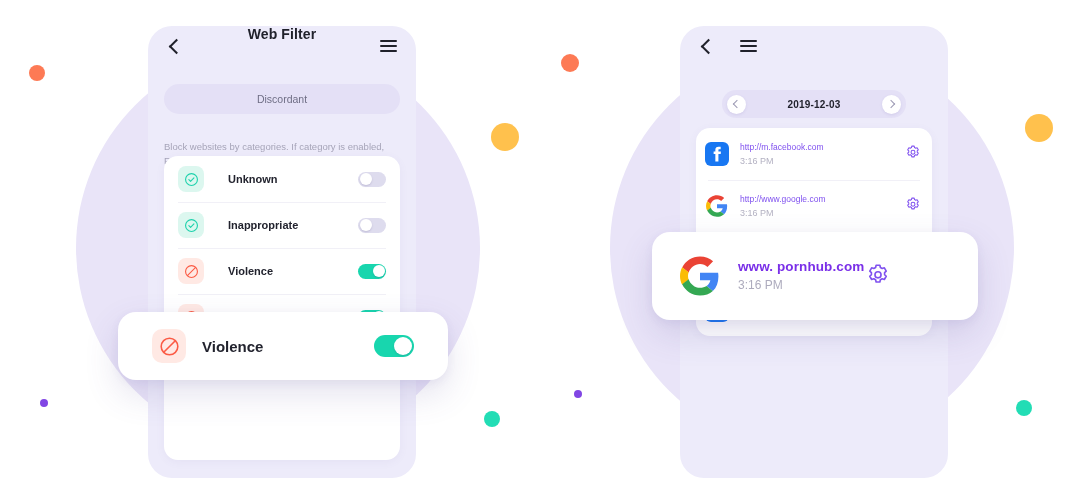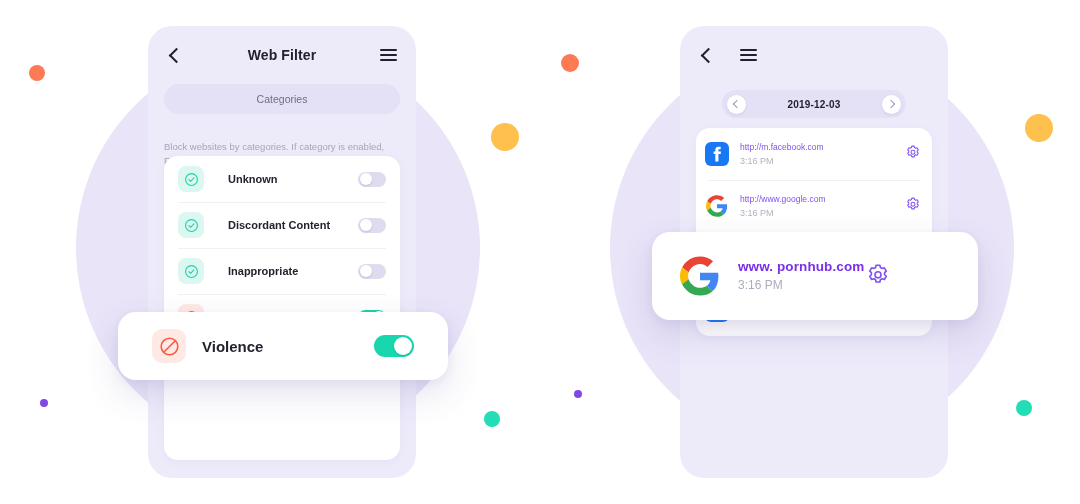--- a/index.html
+++ b/index.html
@@ -19,21 +19,21 @@
   .phone{
     position:absolute;width:268px;height:452px;top:26px;
     background:#edebfa;border-radius:24px;
   }
   .phone.left{left:148px;}
   .phone.right{left:680px;}
 
   
   .ph-header{
     position:absolute;left:0;right:0;top:0;height:58px;
-    display:flex;align-items:center;
+    display:flex;
   }
   .ph-back{
     width:40px;height:40px;margin-left:8px;
     display:flex;align-items:center;justify-content:center;
   }
   .ph-title{
     flex:1;text-align:center;font-size:14px;font-weight:bold;color:#20212b;
     letter-spacing:.1px;
   }
   .ph-menu{
@@ -171,52 +171,40 @@
       <div class="ph-menu">
         <span class="hamburger">
             <i></i>
             <i></i>
             <i></i>
           </span>
       </div>
     </div>
 
     <div class="seg">
-      <div class="seg-item">Categories</div>
+      <div class="seg-item">Discordant</div>
     </div>
 
     <div class="desc">Block websites by categories. If category is enabled, FamiSafe will block it from kid's device.</div>
 
     <div class="list-card">
 
       <div class="row">
         <div class="row-ic ok">
           <svg width="15" height="15" viewBox="0 0 24 24" fill="none">
               <circle cx="12" cy="12" r="9.5" stroke="#1ed2ac" stroke-width="1.8"></circle>
               <path d="M7.8 12.3l2.7 2.7 5.4-5.6" stroke="#1ed2ac" stroke-width="1.8" stroke-linecap="round" stroke-linejoin="round"></path>
             </svg>
         </div>
         <div class="row-label">Unknown</div>
         <div class="toggle">
             <i></i>
           </div>
       </div>
 
-      <div class="row">
-        <div class="row-ic ok">
-          <svg width="15" height="15" viewBox="0 0 24 24" fill="none">
-              <circle cx="12" cy="12" r="9.5" stroke="#1ed2ac" stroke-width="1.8"></circle>
-              <path d="M7.8 12.3l2.7 2.7 5.4-5.6" stroke="#1ed2ac" stroke-width="1.8" stroke-linecap="round" stroke-linejoin="round"></path>
-            </svg>
-        </div>
-        <div class="row-label">Discordant Content</div>
-        <div class="toggle">
-            <i></i>
-          </div>
-      </div>
 
       <div class="row">
         <div class="row-ic ok">
           <svg width="15" height="15" viewBox="0 0 24 24" fill="none">
               <circle cx="12" cy="12" r="9.5" stroke="#1ed2ac" stroke-width="1.8"></circle>
               <path d="M7.8 12.3l2.7 2.7 5.4-5.6" stroke="#1ed2ac" stroke-width="1.8" stroke-linecap="round" stroke-linejoin="round"></path>
             </svg>
         </div>
         <div class="row-label">Inappropriate</div>
         <div class="toggle">

